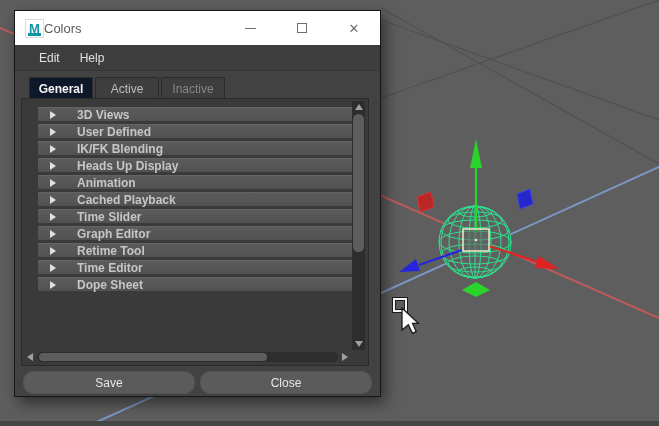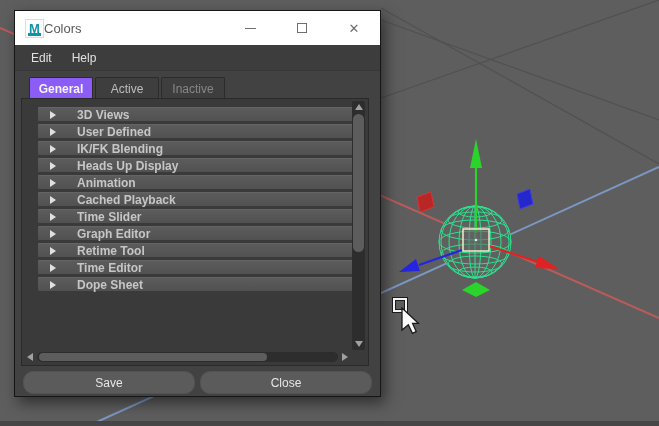--- a/index.html
+++ b/index.html
@@ -22,28 +22,28 @@
   .app-icon .m{color:#0f93a5;font-weight:bold;font-size:13px;line-height:13px;}
   .app-icon .band{position:absolute;left:2px;right:2px;bottom:1px;height:3px;background:#0f93a5;}
   .title-text{font-size:13px;color:#5a5a5a;}
   .win-controls{position:absolute;right:0;top:0;height:34px;display:flex;}
   .win-btn{width:52px;height:34px;display:flex;align-items:center;justify-content:center;cursor:default;}
   .glyph-min{width:11px;height:1px;background:#6f6f6f;}
   .glyph-max{width:10px;height:10px;border:1px solid #6f6f6f;}
   .glyph-close{font-size:13px;color:#6f6f6f;line-height:13px;}
 
   .menubar{position:absolute;left:0;top:34px;right:0;height:26px;background:#3d3d3d;
-           display:flex;align-items:center;padding-left:6px;border-bottom:1px solid #383838;}
+           display:flex;align-items:center;padding-left:14px;border-bottom:1px solid #383838;}
   .menu-item{padding:4px 10px;font-size:12px;color:#e2e2e2;}
 
   .tabbar{position:absolute;left:14px;top:66px;height:22px;display:flex;}
   .tab{width:64px;height:22px;display:flex;align-items:center;justify-content:center;
        font-size:12px;color:#bdbdbd;background:#3e3e3e;border:1px solid #2b2b2b;border-bottom:none;
        border-radius:2px 2px 0 0;margin-right:2px;}
-  .tab.selected{background:#8b5cf6;color:#f4f4f4;font-weight:bold;}
+  .tab.selected{background:#0f172a;color:#f4f4f4;font-weight:bold;}
   .tab.dim{color:#868686;}
 
   .panel{position:absolute;left:6px;top:87px;width:348px;height:268px;background:#3a3a3a;
          border:1px solid #2a2a2a;}
   .section-list{position:absolute;left:16px;top:8px;width:315px;}
   .section-row{height:14px;margin-bottom:3px;display:flex;align-items:center;padding-left:12px;
                background:linear-gradient(#5c5c5c,#515151);border-radius:1px;border-top:1px solid #646464;}
   .expander{width:0;height:0;border-left:6px solid #e0e0e0;border-top:4px solid transparent;
             border-bottom:4px solid transparent;flex:0 0 auto;}
   .row-label{margin-left:21px;font-size:12px;font-weight:600;color:#c6c6c6;white-space:nowrap;}

